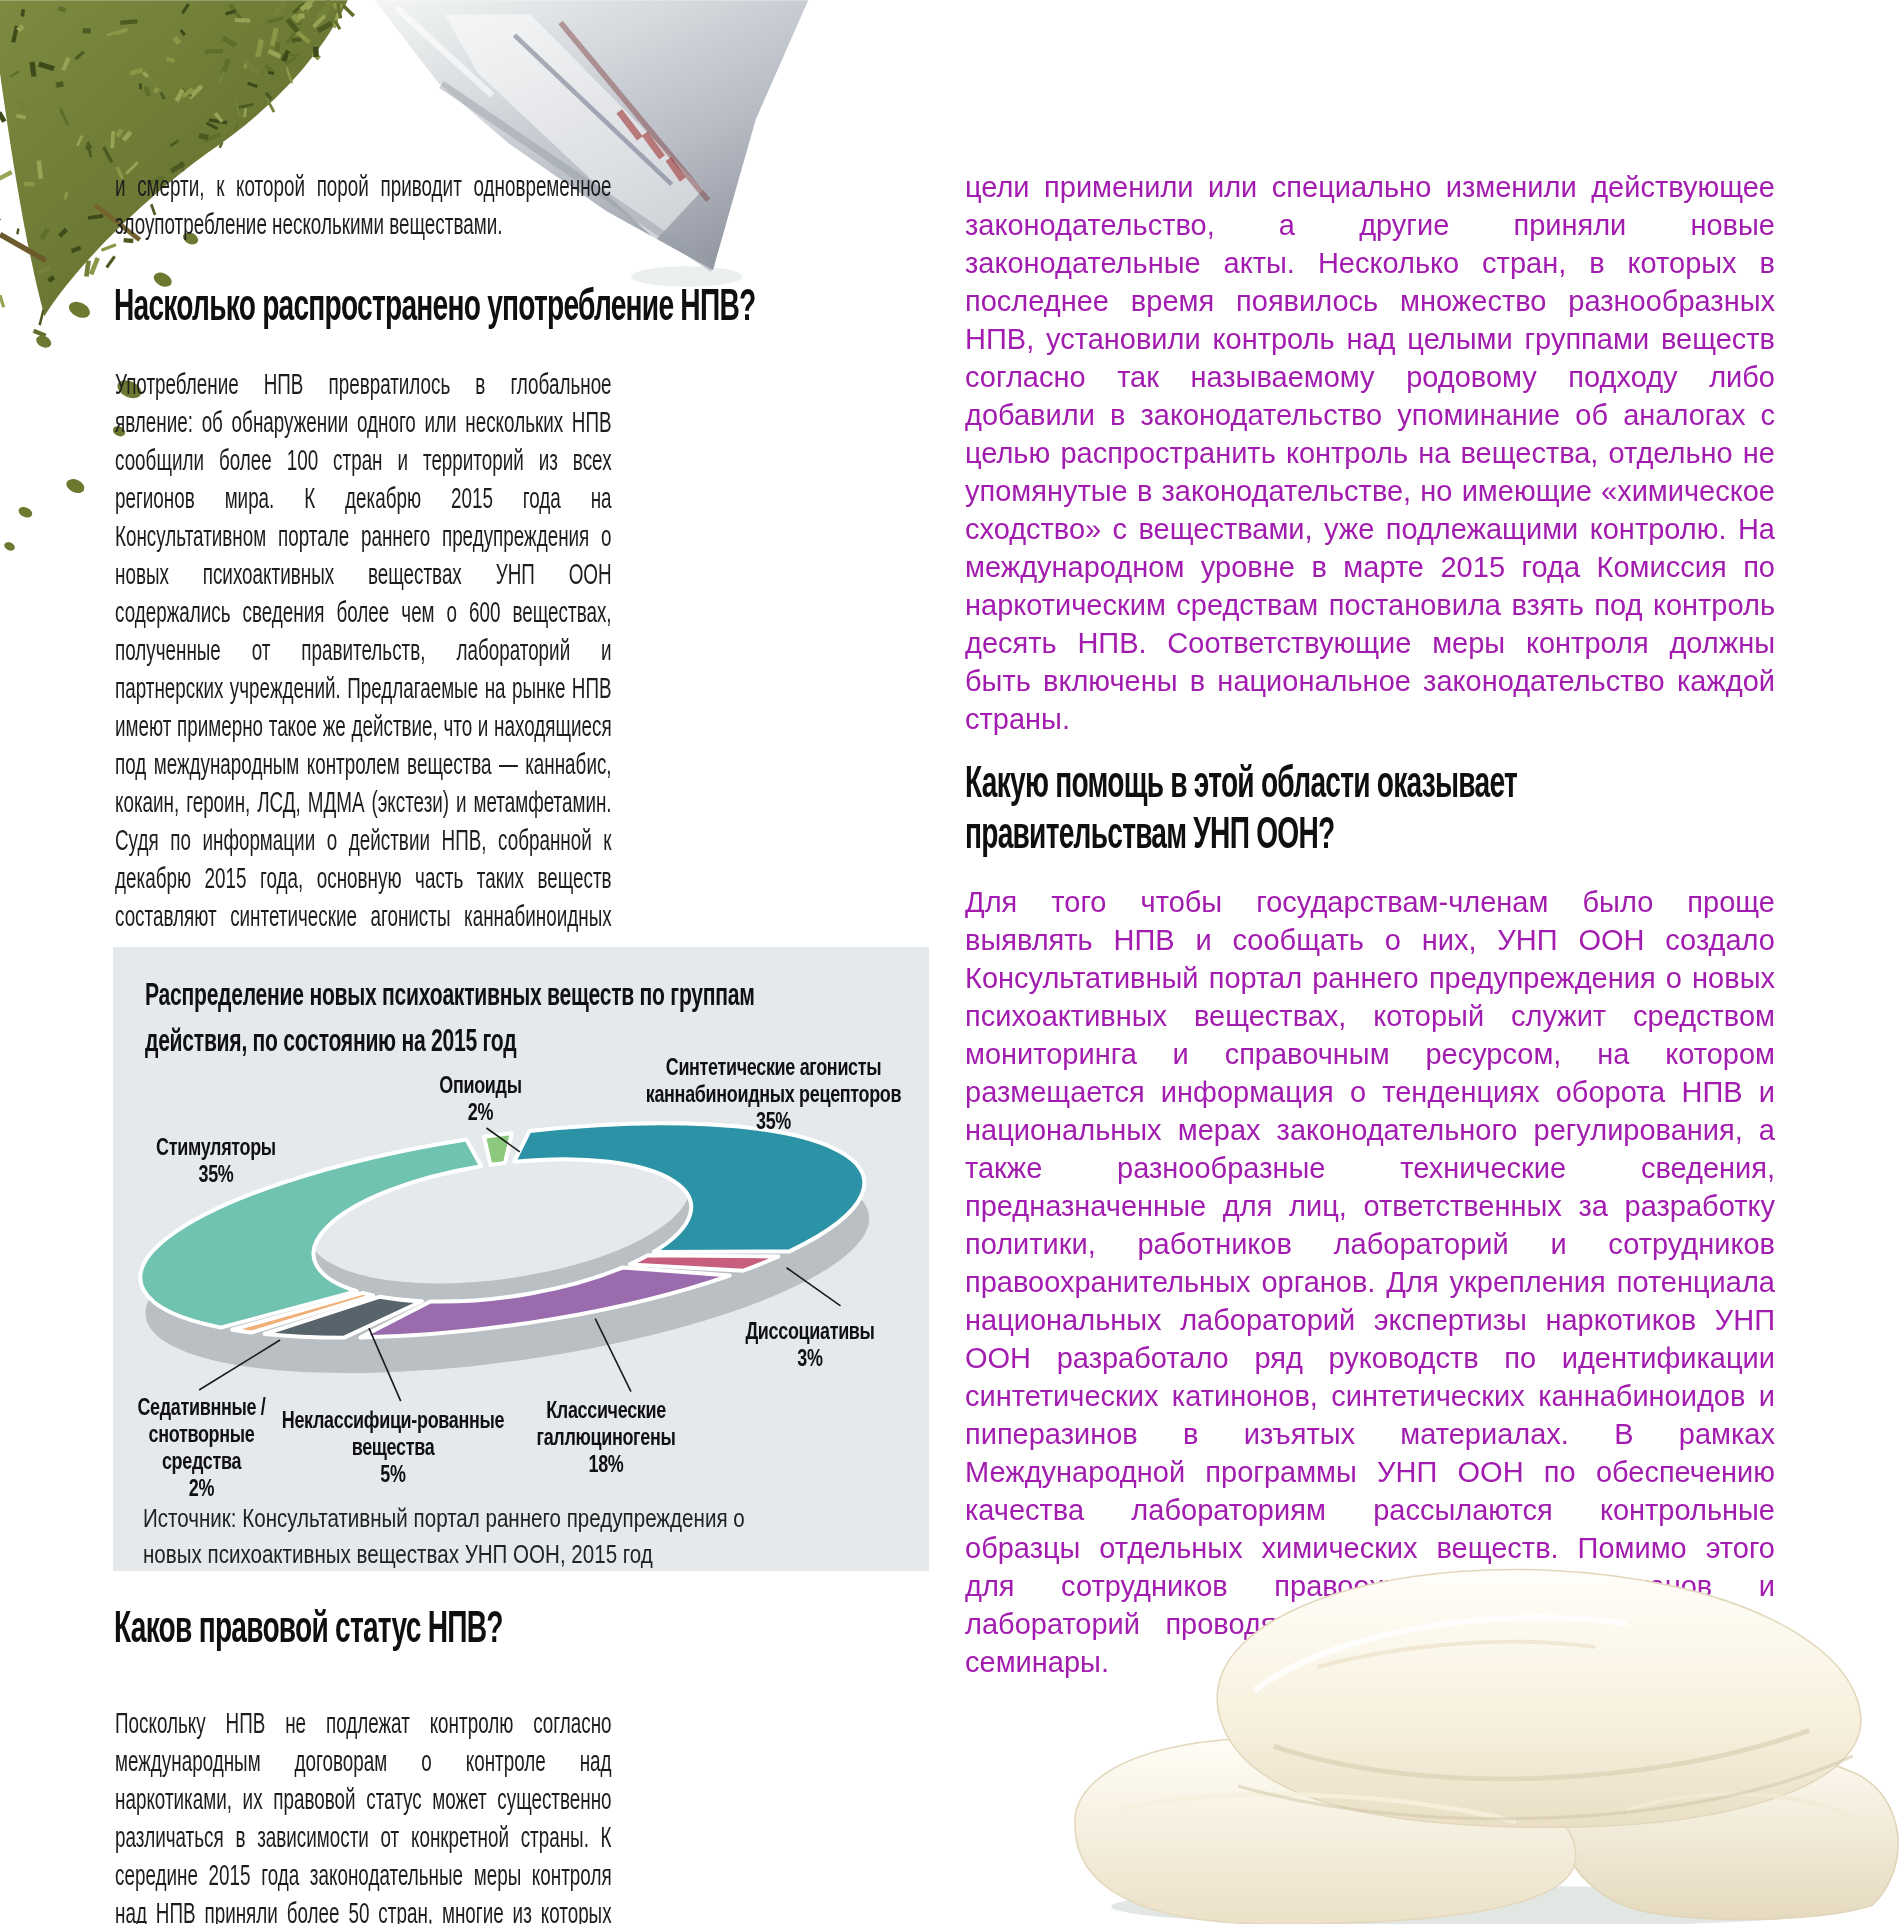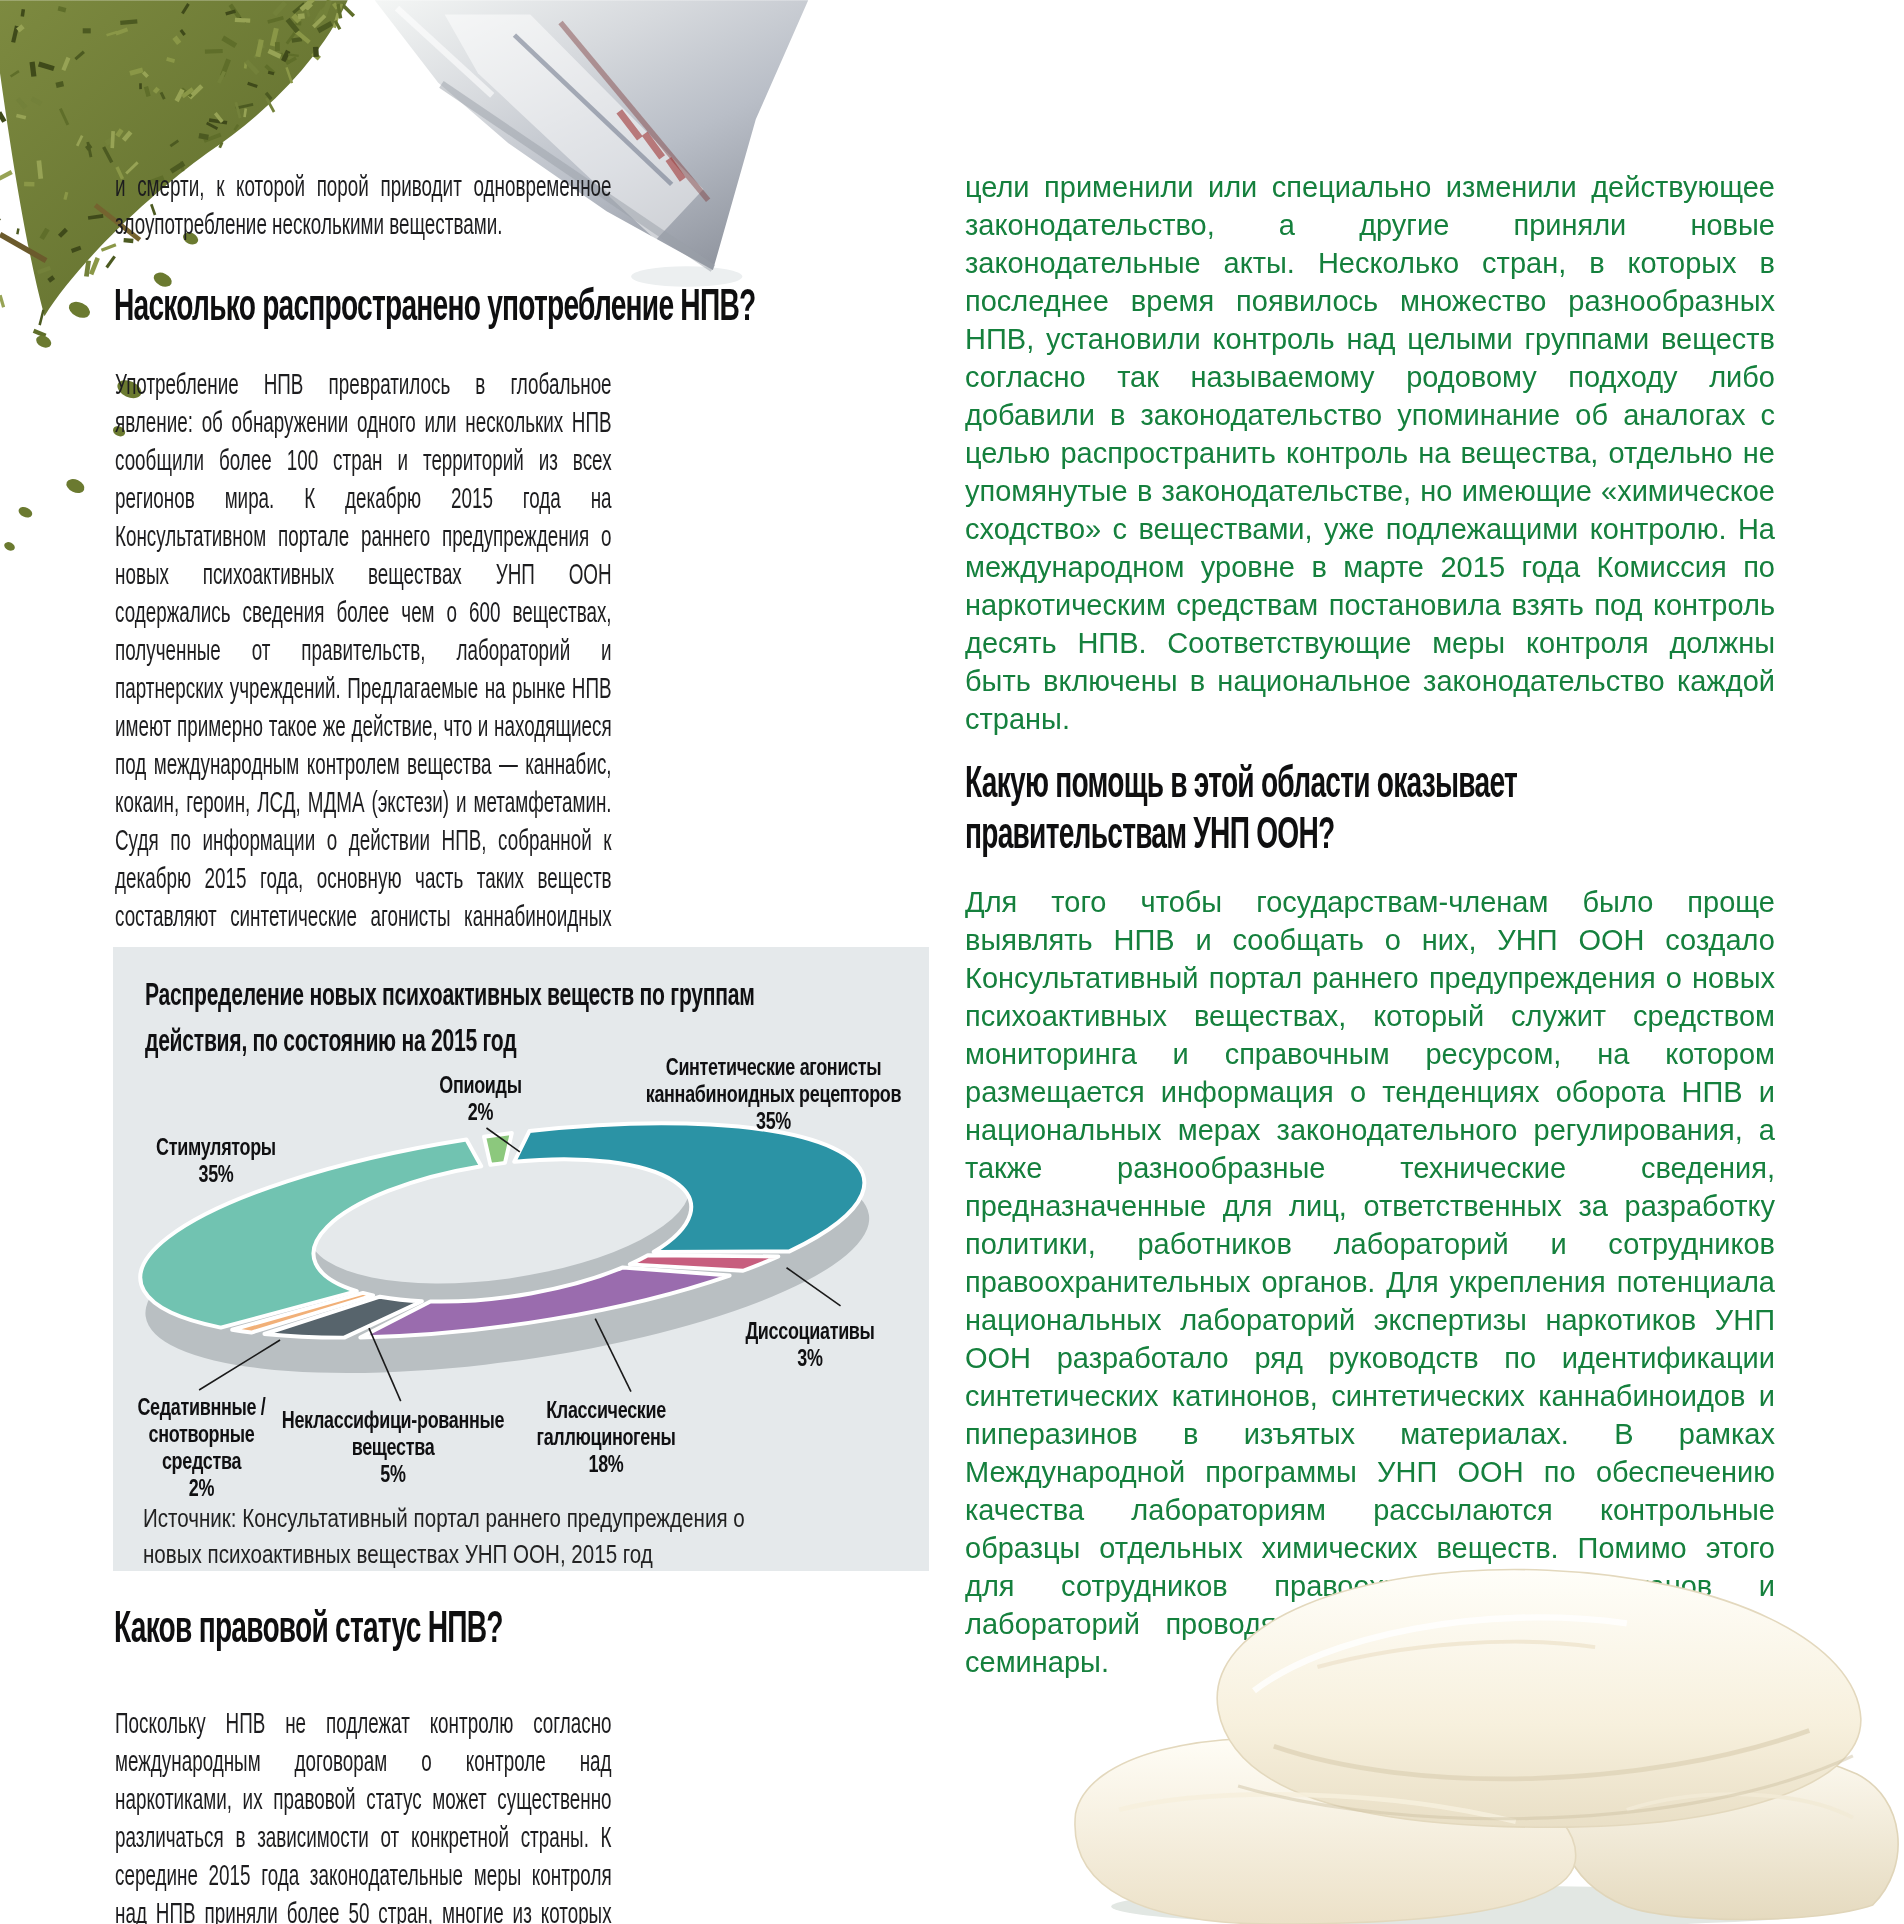--- a/index.html
+++ b/index.html
@@ -7,21 +7,21 @@
     width:1905px;height:1925px;position:relative;overflow:hidden;
     background:#ffffff;font-family:"Liberation Sans",sans-serif;color:#1d1d1f;
   }
   .abs{position:absolute;}
   
   .body-narrow{
     width:764px;font-size:29px;line-height:38px;text-align:justify;
     transform:scaleX(0.65);transform-origin:left top;color:#1d1d1f;
   }
   .body-normal{
-    width:810px;font-size:29px;line-height:38px;text-align:justify;color:#15803d;
+    width:810px;font-size:29px;line-height:38px;text-align:justify;color:#a21caf;
   }
   .heading{
     font-weight:700;font-size:44px;letter-spacing:-1.2px;color:#0f0f10;
     transform:scaleX(0.64);transform-origin:left top;white-space:nowrap;
   }
   .heading-wrap{
     font-weight:700;font-size:44px;line-height:51px;letter-spacing:-1.2px;color:#0f0f10;
     transform:scaleX(0.64);transform-origin:left top;width:1112px;
   }
   .chart-panel{

